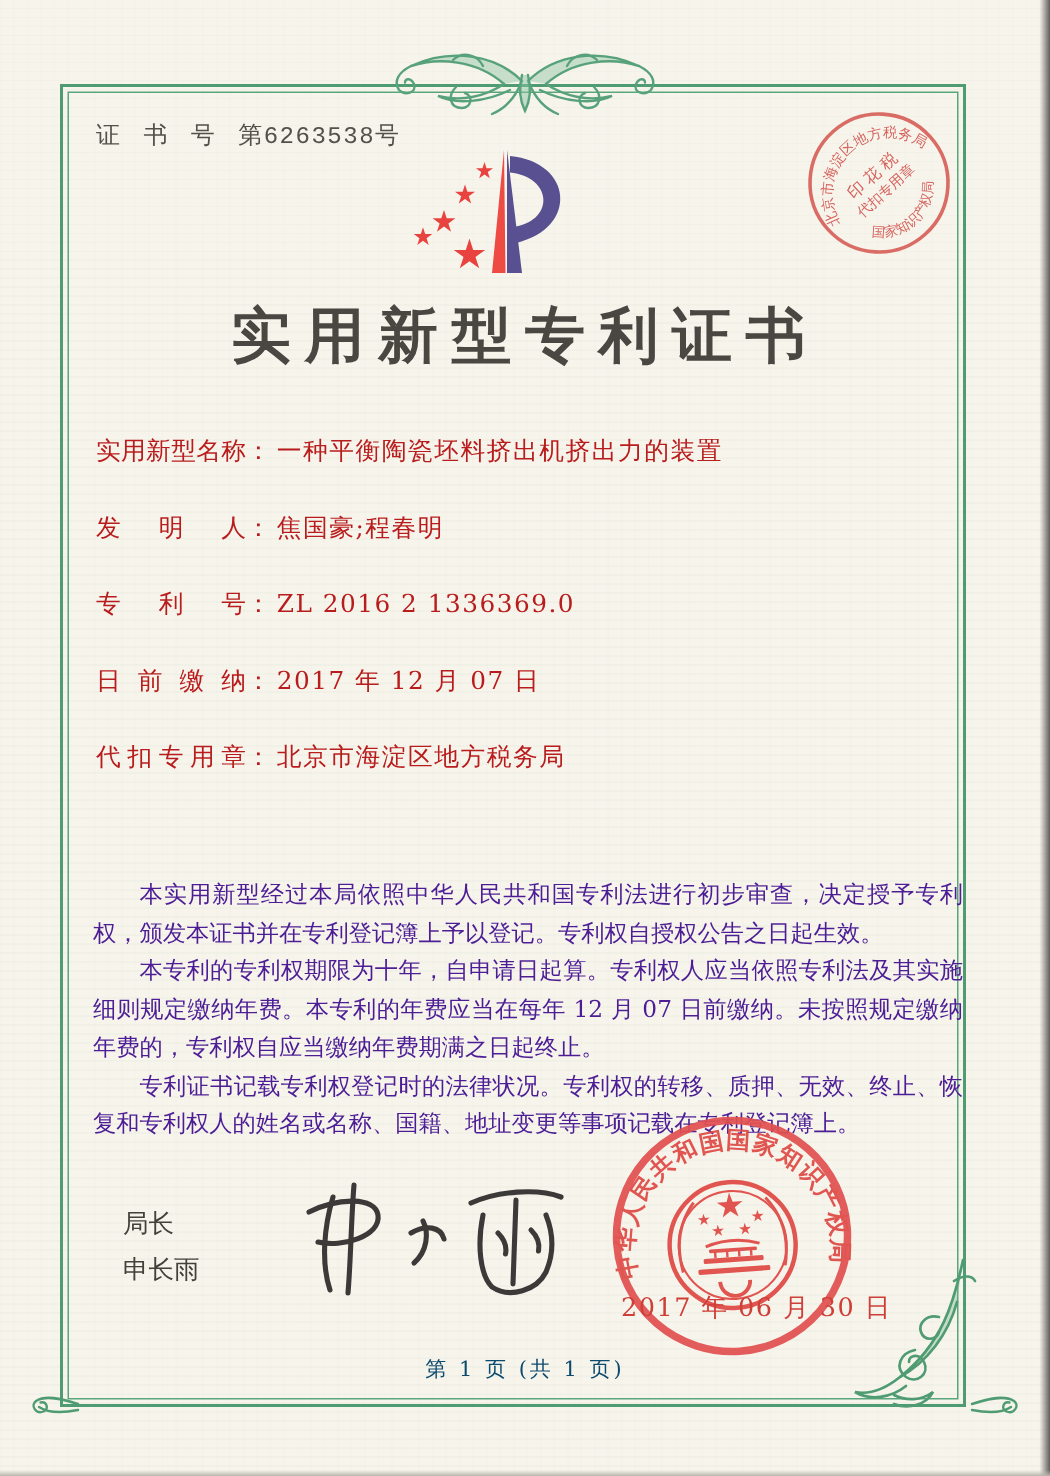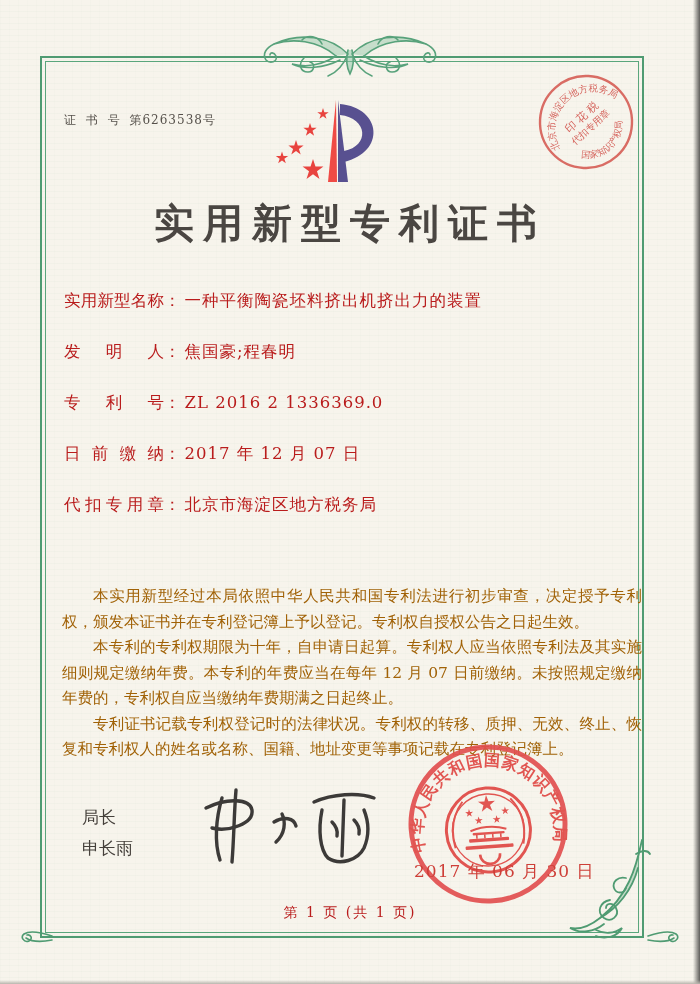--- a/index.html
+++ b/index.html
@@ -22,55 +22,55 @@
   
   .frame-outer{position:absolute;left:40px;top:56px;width:604px;height:882px;
     border:2px solid #4f9b72;box-sizing:border-box;}
   .frame-inner{position:absolute;inset:3px;border:1px solid #5aa67c;}
   .ornament{position:absolute;pointer-events:none;}
   #ornament-top{left:252px;top:24px;width:196px;height:58px;}
   #flourish-bottom-right{left:566px;top:834px;width:86px;height:112px;}
   #curl-bottom-left{left:20px;top:922px;width:34px;height:26px;}
   #curl-bottom-right{left:646px;top:922px;width:34px;height:26px;transform:scaleX(-1);}
 
-  .cert-number{position:absolute;left:64px;top:112px;font-size:12px;
-    letter-spacing:3px;color:#55504a;}
+  .cert-number{position:absolute;left:64px;top:80px;font-size:16px;
+    letter-spacing:3px;color:#55504a;font-family:Liberation Mono, monospace;}
   .cert-number .num{letter-spacing:1px;}
 
   #cnipa-logo{position:absolute;left:266px;top:96px;width:168px;height:108px;}
 
   .cert-title{position:absolute;left:0;top:196px;width:700px;text-align:center;
     font-size:40px;font-weight:700;letter-spacing:9px;color:#4a4642;}
 
   .fields{position:absolute;left:64px;top:288px;width:560px;}
   .field-row{margin-bottom:26px;font-size:16.5px;color:#b91c1c;line-height:25px;
     white-space:nowrap;}
   .field-label{display:inline-block;width:100px;text-align:justify;text-align-last:justify;
     vertical-align:bottom;}
   .field-colon{display:inline-block;margin-right:4px;}
   .field-value{letter-spacing:1px;}
 
   .body-text{position:absolute;left:62px;top:584px;width:580px;font-size:15.5px;
-    line-height:25.5px;color:#a16207;text-align:justify;}
+    line-height:25.5px;color:#4c1d95;text-align:justify;}
   .body-text p{margin:0;text-indent:2em;}
 
   .commissioner{position:absolute;left:82px;top:802px;font-size:17px;line-height:31px;
-    color:#45403b;font-family:Liberation Sans, sans-serif;}
+    color:#45403b;font-family:Liberation Mono, monospace;}
   #signature-script{position:absolute;left:178px;top:776px;width:210px;height:96px;}
 
   #office-seal{position:absolute;left:406px;top:742px;width:164px;height:164px;
     opacity:.92;transform:rotate(-4deg);}
   .seal-date{position:absolute;left:414px;top:860px;font-size:17px;color:#ce3f38;
     letter-spacing:1px;}
 
   #tax-stamp{position:absolute;left:536px;top:72px;width:100px;height:100px;
     transform:rotate(-42deg);opacity:.85;}
 
   .page-footer{position:absolute;left:0;top:904px;width:700px;text-align:center;
-    font-size:14px;color:#b91c1c;letter-spacing:2px;}
+    font-size:14px;color:#0c4a6e;letter-spacing:2px;}
 </style>
 </head>
 <body>
 
 <svg width="0" height="0" style="position:absolute" aria-hidden="true">
   <defs>
     <path id="star" d="M0,-1 L0.224,-0.309 0.951,-0.309 0.363,0.118 0.588,0.809 0,0.382 -0.588,0.809 -0.363,0.118 -0.951,-0.309 -0.224,-0.309 Z"></path>
   </defs>
 </svg>
 

